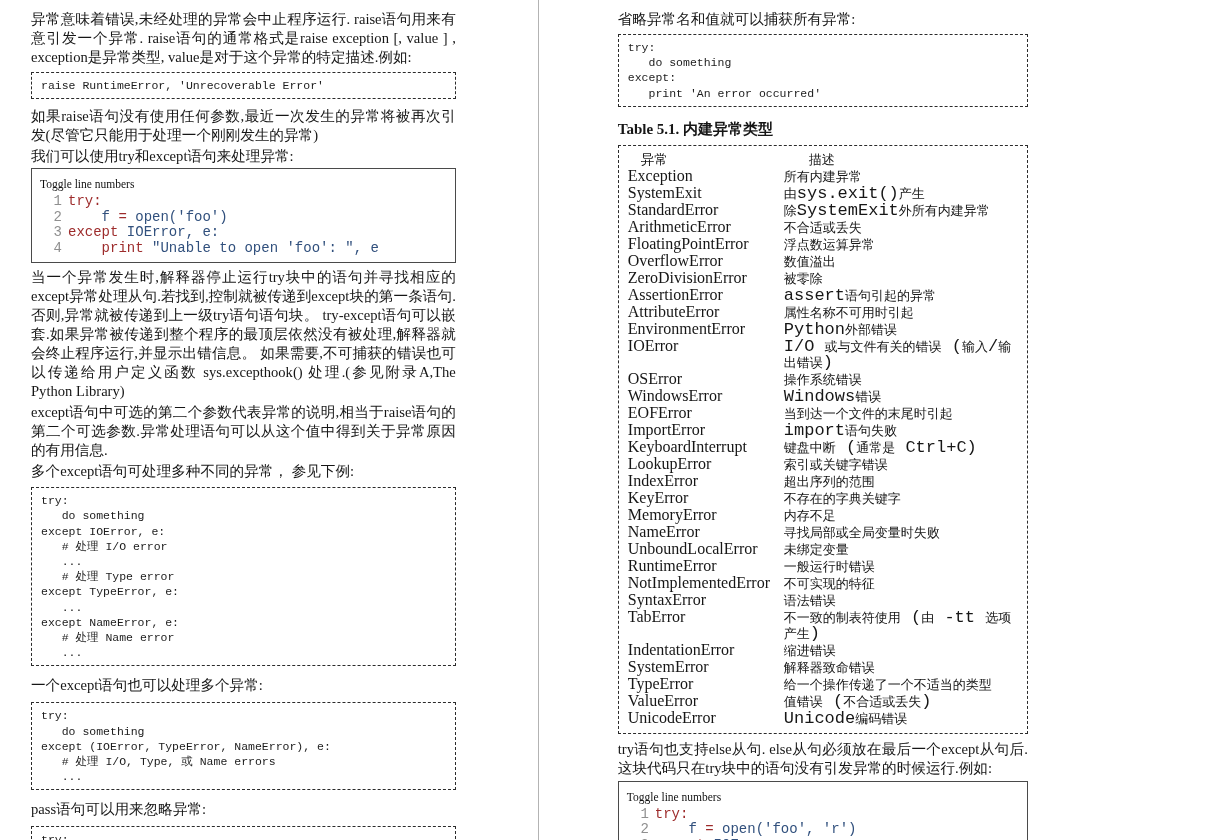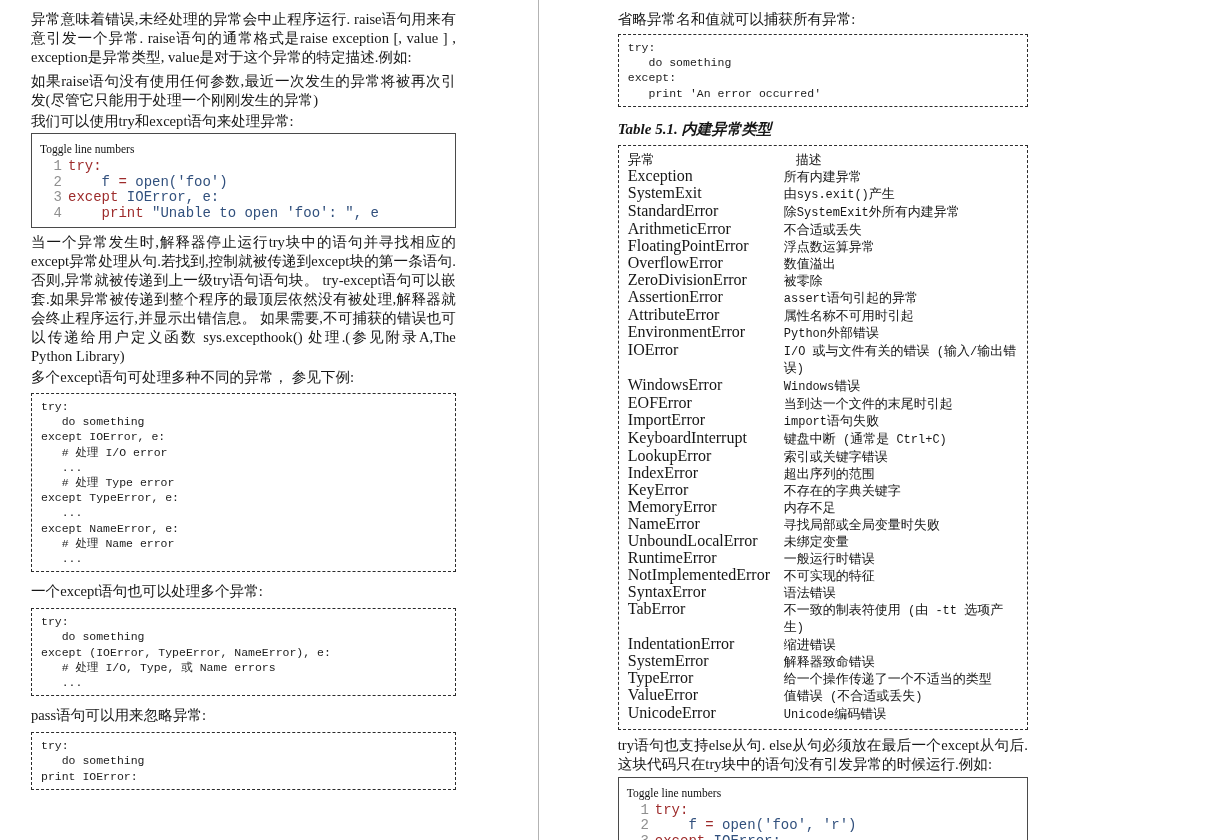--- a/index.html
+++ b/index.html
@@ -13,53 +13,57 @@
   .mb6{margin-bottom:6px}.mb7{margin-bottom:7px}.mb8{margin-bottom:8px}.mb10{margin-bottom:10px}
   .dashed{border:1px dashed #2b2b2b;padding:5px 9px;color:#1c1c1c;}
   .cline{font-family:"Liberation Mono",monospace;font-size:11.5px;line-height:15.2px;white-space:pre;}
   .solidblk{border:1px solid #4a4a4a;padding:5px 8px 6px;}
   .toggle{font-size:11.5px;line-height:14px;margin-bottom:3px;color:#111;cursor:pointer;display:inline-block;}
   .sline{font-family:"Liberation Mono",monospace;font-size:14px;line-height:15.5px;white-space:pre;}
   .lnum{display:inline-block;width:22px;text-align:right;margin-right:6px;color:#8f8f8f;}
   .tok-kw{color:#9d2b2b;}
   .tok-op{color:#9d2b2b;}
   .tok-code{color:#31507d;}
-  .h3{font-size:15px;font-weight:bold;margin:12px 0 6px;line-height:20px;font-style:italic;}
+  .h3{font-size:15px;font-weight:bold;margin:12px 0 6px;line-height:20px;}
   .tablebox{border:1px dashed #2b2b2b;padding:6px 9px;margin-bottom:6px;}
   .trow{display:flex;line-height:16px;align-items:baseline;}
   .tname{width:156px;flex:none;font-family:Liberation Serif, serif;font-size:16px;}
   .tdesc{font-size:13px;}
-  .tdesc .mono,.thead-desc .mono{font-family:"Liberation Mono",monospace;font-size:12px;}
-  .thead .tname{font-family:Liberation Serif, serif;font-size:13.5px;}
+  .tdesc .mono,.thead-desc .mono{font-family:"Liberation Mono",monospace;font-size:17px;}
+  .thead .tname{font-family:Liberation Serif, serif;font-size:13.5px;margin-left:13px;}
   .thead .tdesc{padding-left:12px;}
   .clipped{border-bottom:none;height:104px;overflow:hidden;}
 </style>
 </head>
 <body>
 
 <div class="page">
 
   <div class="col col-left">
     <p class="p mb5">异常意味着错误,未经处理的异常会中止程序运行. raise语句用来有意引发一个异常. raise语句的通常格式是raise exception [, value ] , exception是异常类型, value是对于这个异常的特定描述.例如:</p>
 
+    <div class="dashed mb8">
+        <div class="cline">raise RuntimeError, 'Unrecoverable Error'</div>
+      </div>
 
     <p class="p mb2">如果raise语句没有使用任何参数,最近一次发生的异常将被再次引发(尽管它只能用于处理一个刚刚发生的异常)</p>
     <p class="p mb2">我们可以使用try和except语句来处理异常:</p>
 
     <div class="solidblk mb5">
       <span class="toggle">Toggle line numbers</span>
       <div>
           <div class="sline"><span class="lnum">1</span><span class="tok-kw">try:</span></div>
           <div class="sline"><span class="lnum">2</span><span class="tok-code">    f </span><span class="tok-op">=</span><span class="tok-code"> open('foo')</span></div>
           <div class="sline"><span class="lnum">3</span><span class="tok-kw">except</span><span class="tok-code"> IOError, e:</span></div>
           <div class="sline"><span class="lnum">4</span><span class="tok-code">    </span><span class="tok-kw">print</span><span class="tok-code"> "Unable to open 'foo': ", e</span></div>
         </div>
     </div>
 
     <p class="p mb2">当一个异常发生时,解释器停止运行try块中的语句并寻找相应的except异常处理从句.若找到,控制就被传递到except块的第一条语句.否则,异常就被传递到上一级try语句语句块。 try-except语句可以嵌套.如果异常被传递到整个程序的最顶层依然没有被处理,解释器就会终止程序运行,并显示出错信息。 如果需要,不可捕获的错误也可以传递给用户定义函数 sys.excepthook() 处理.(参见附录A,The Python Library)</p>
+    <p class="p mb2">except语句中可选的第二个参数代表异常的说明,相当于raise语句的第二个可选参数.异常处理语句可以从这个值中得到关于异常原因的有用信息.</p>
     <p class="p mb6">多个except语句可处理多种不同的异常， 参见下例:</p>
 
     <div class="dashed mb10">
         <div class="cline">try:</div>
         <div class="cline">   do something</div>
         <div class="cline">except IOError, e:</div>
         <div class="cline">   # 处理 I/O error</div>
         <div class="cline">   ...</div>
         <div class="cline">   # 处理 Type error</div>
         <div class="cline">except TypeError, e:</div>
@@ -141,20 +145,24 @@
           <div class="tname">AttributeError</div>
           <div class="tdesc">属性名称不可用时引起</div>
         </div>
         <div class="trow">
           <div class="tname">EnvironmentError</div>
           <div class="tdesc"><span class="mono">Python</span>外部错误</div>
         </div>
         <div class="trow">
           <div class="tname">IOError</div>
           <div class="tdesc"><span class="mono">I/O </span>或与文件有关的错误<span class="mono"> (</span>输入<span class="mono">/</span>输出错误<span class="mono">)</span></div>
+        </div>
+        <div class="trow">
+          <div class="tname">OSError</div>
+          <div class="tdesc">操作系统错误</div>
         </div>
         <div class="trow">
           <div class="tname">WindowsError</div>
           <div class="tdesc"><span class="mono">Windows</span>错误</div>
         </div>
         <div class="trow">
           <div class="tname">EOFError</div>
           <div class="tdesc">当到达一个文件的末尾时引起</div>
         </div>
         <div class="trow">

